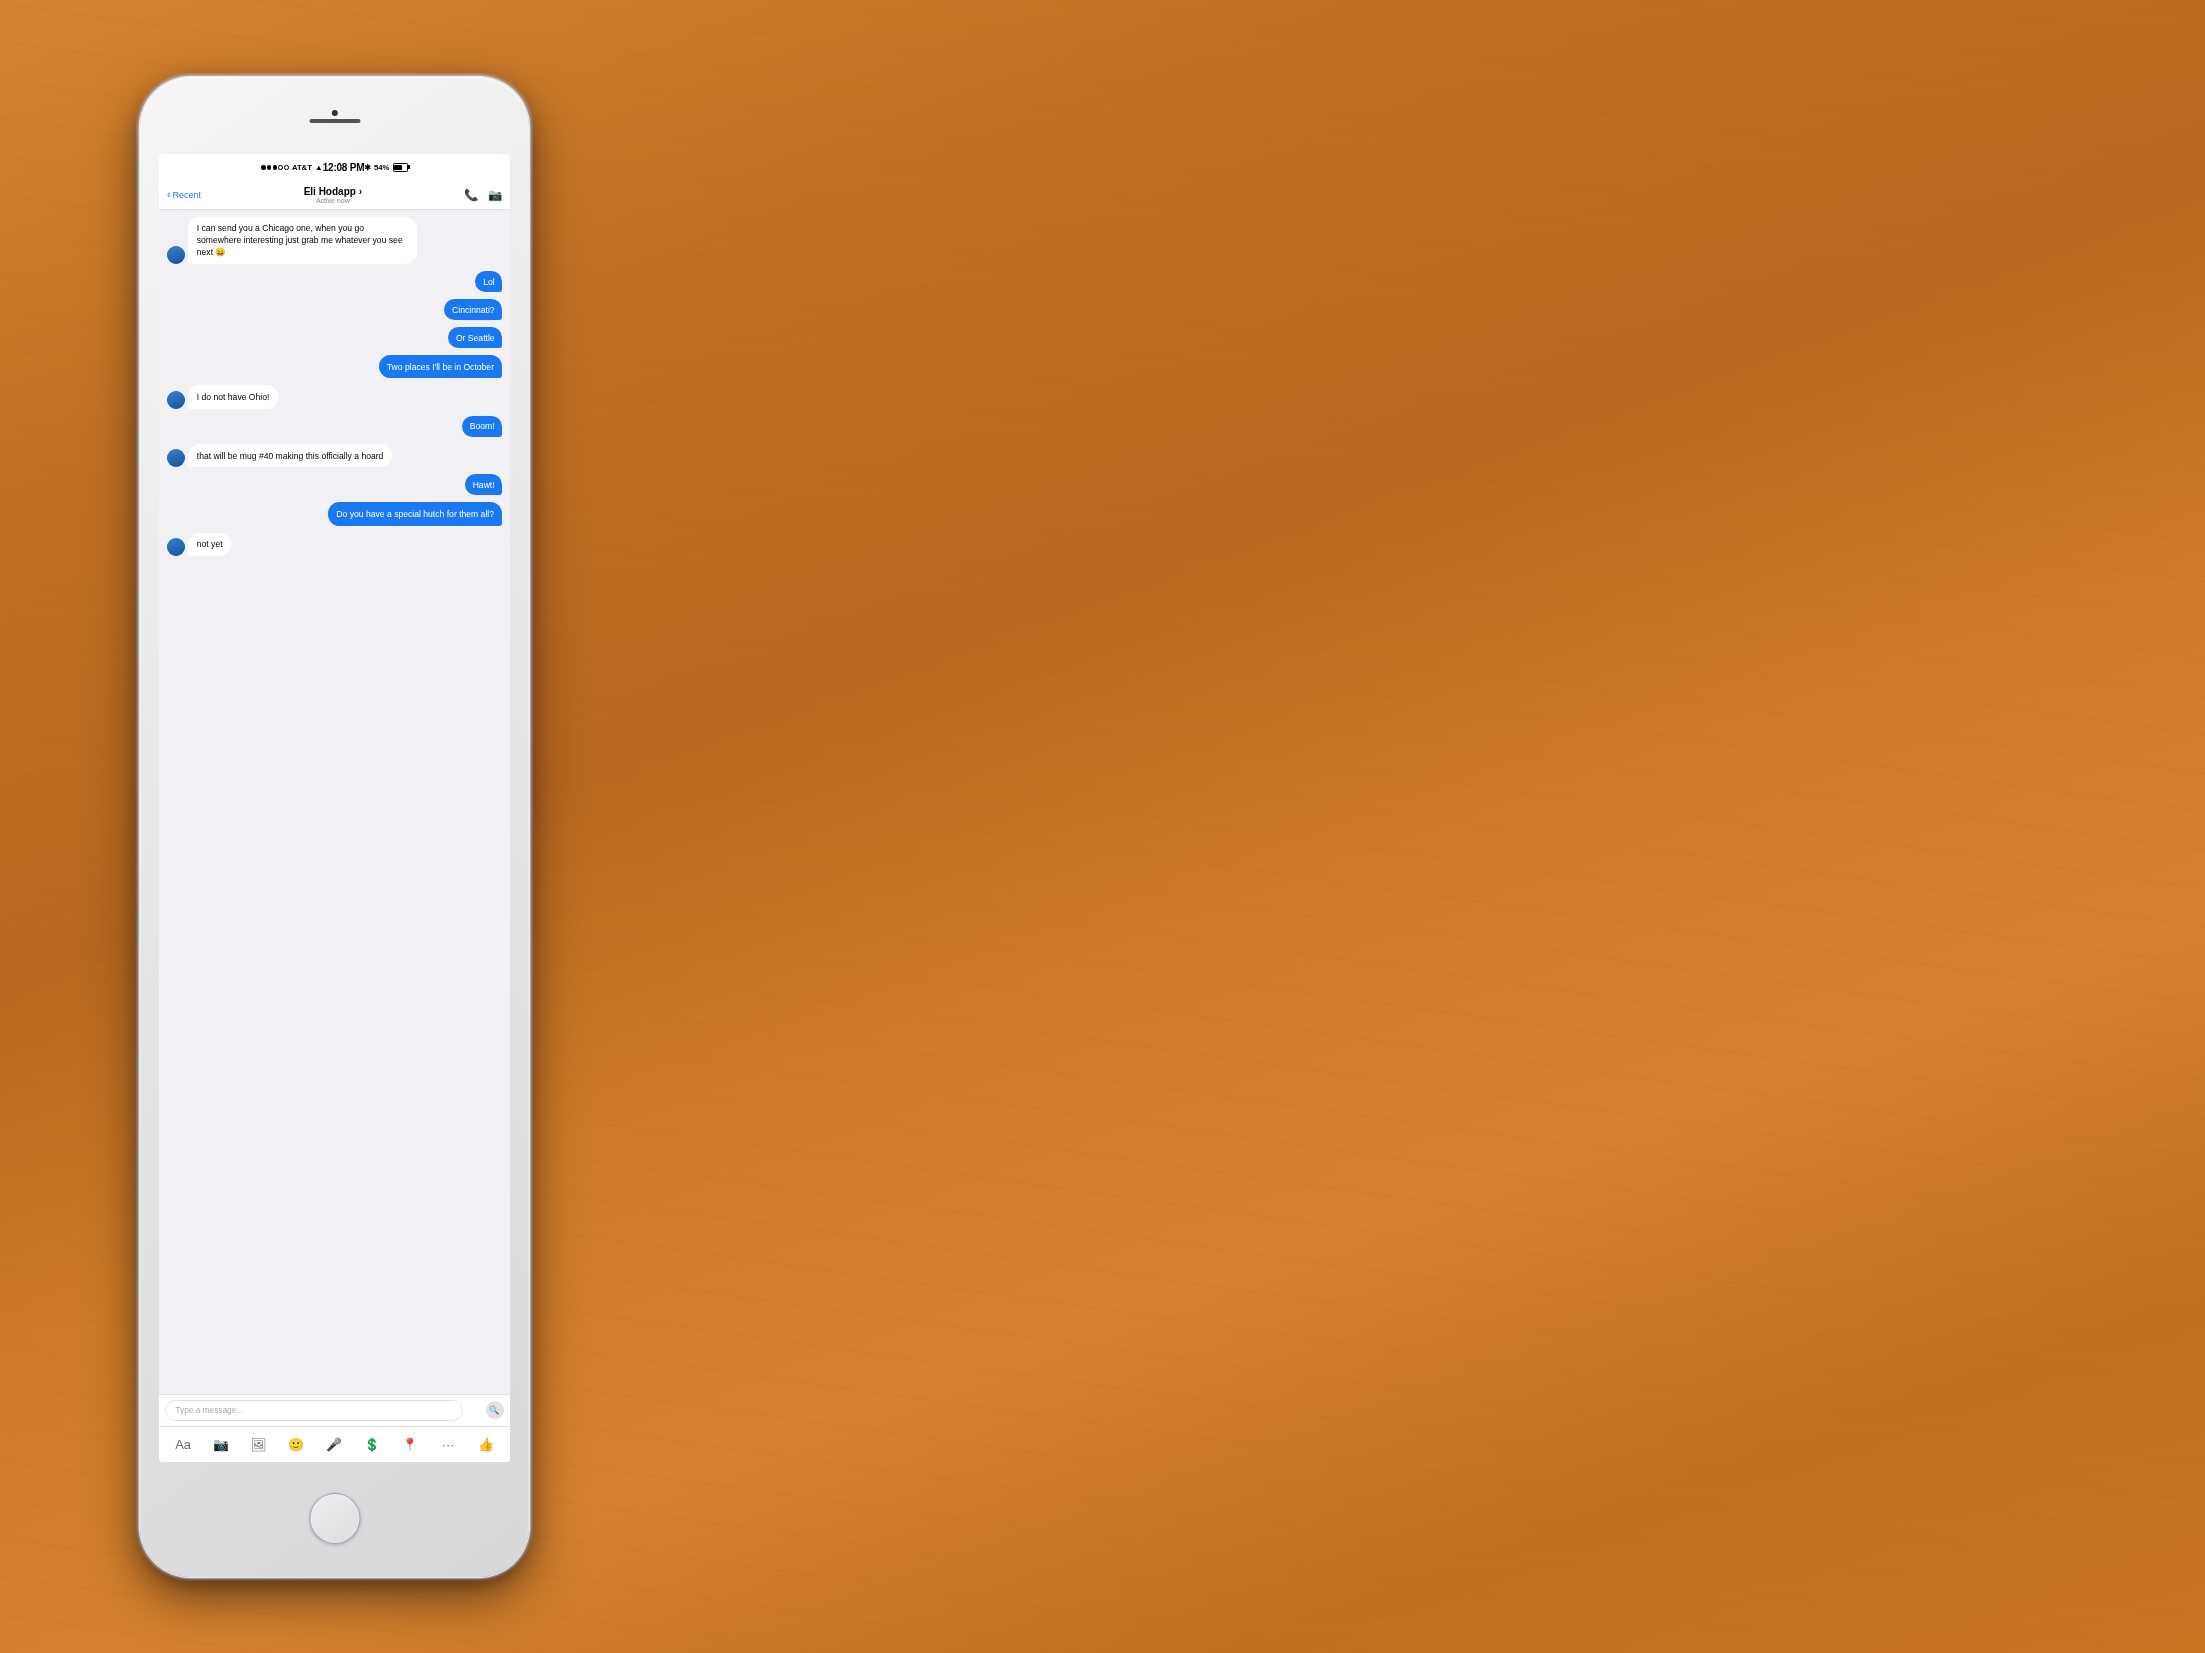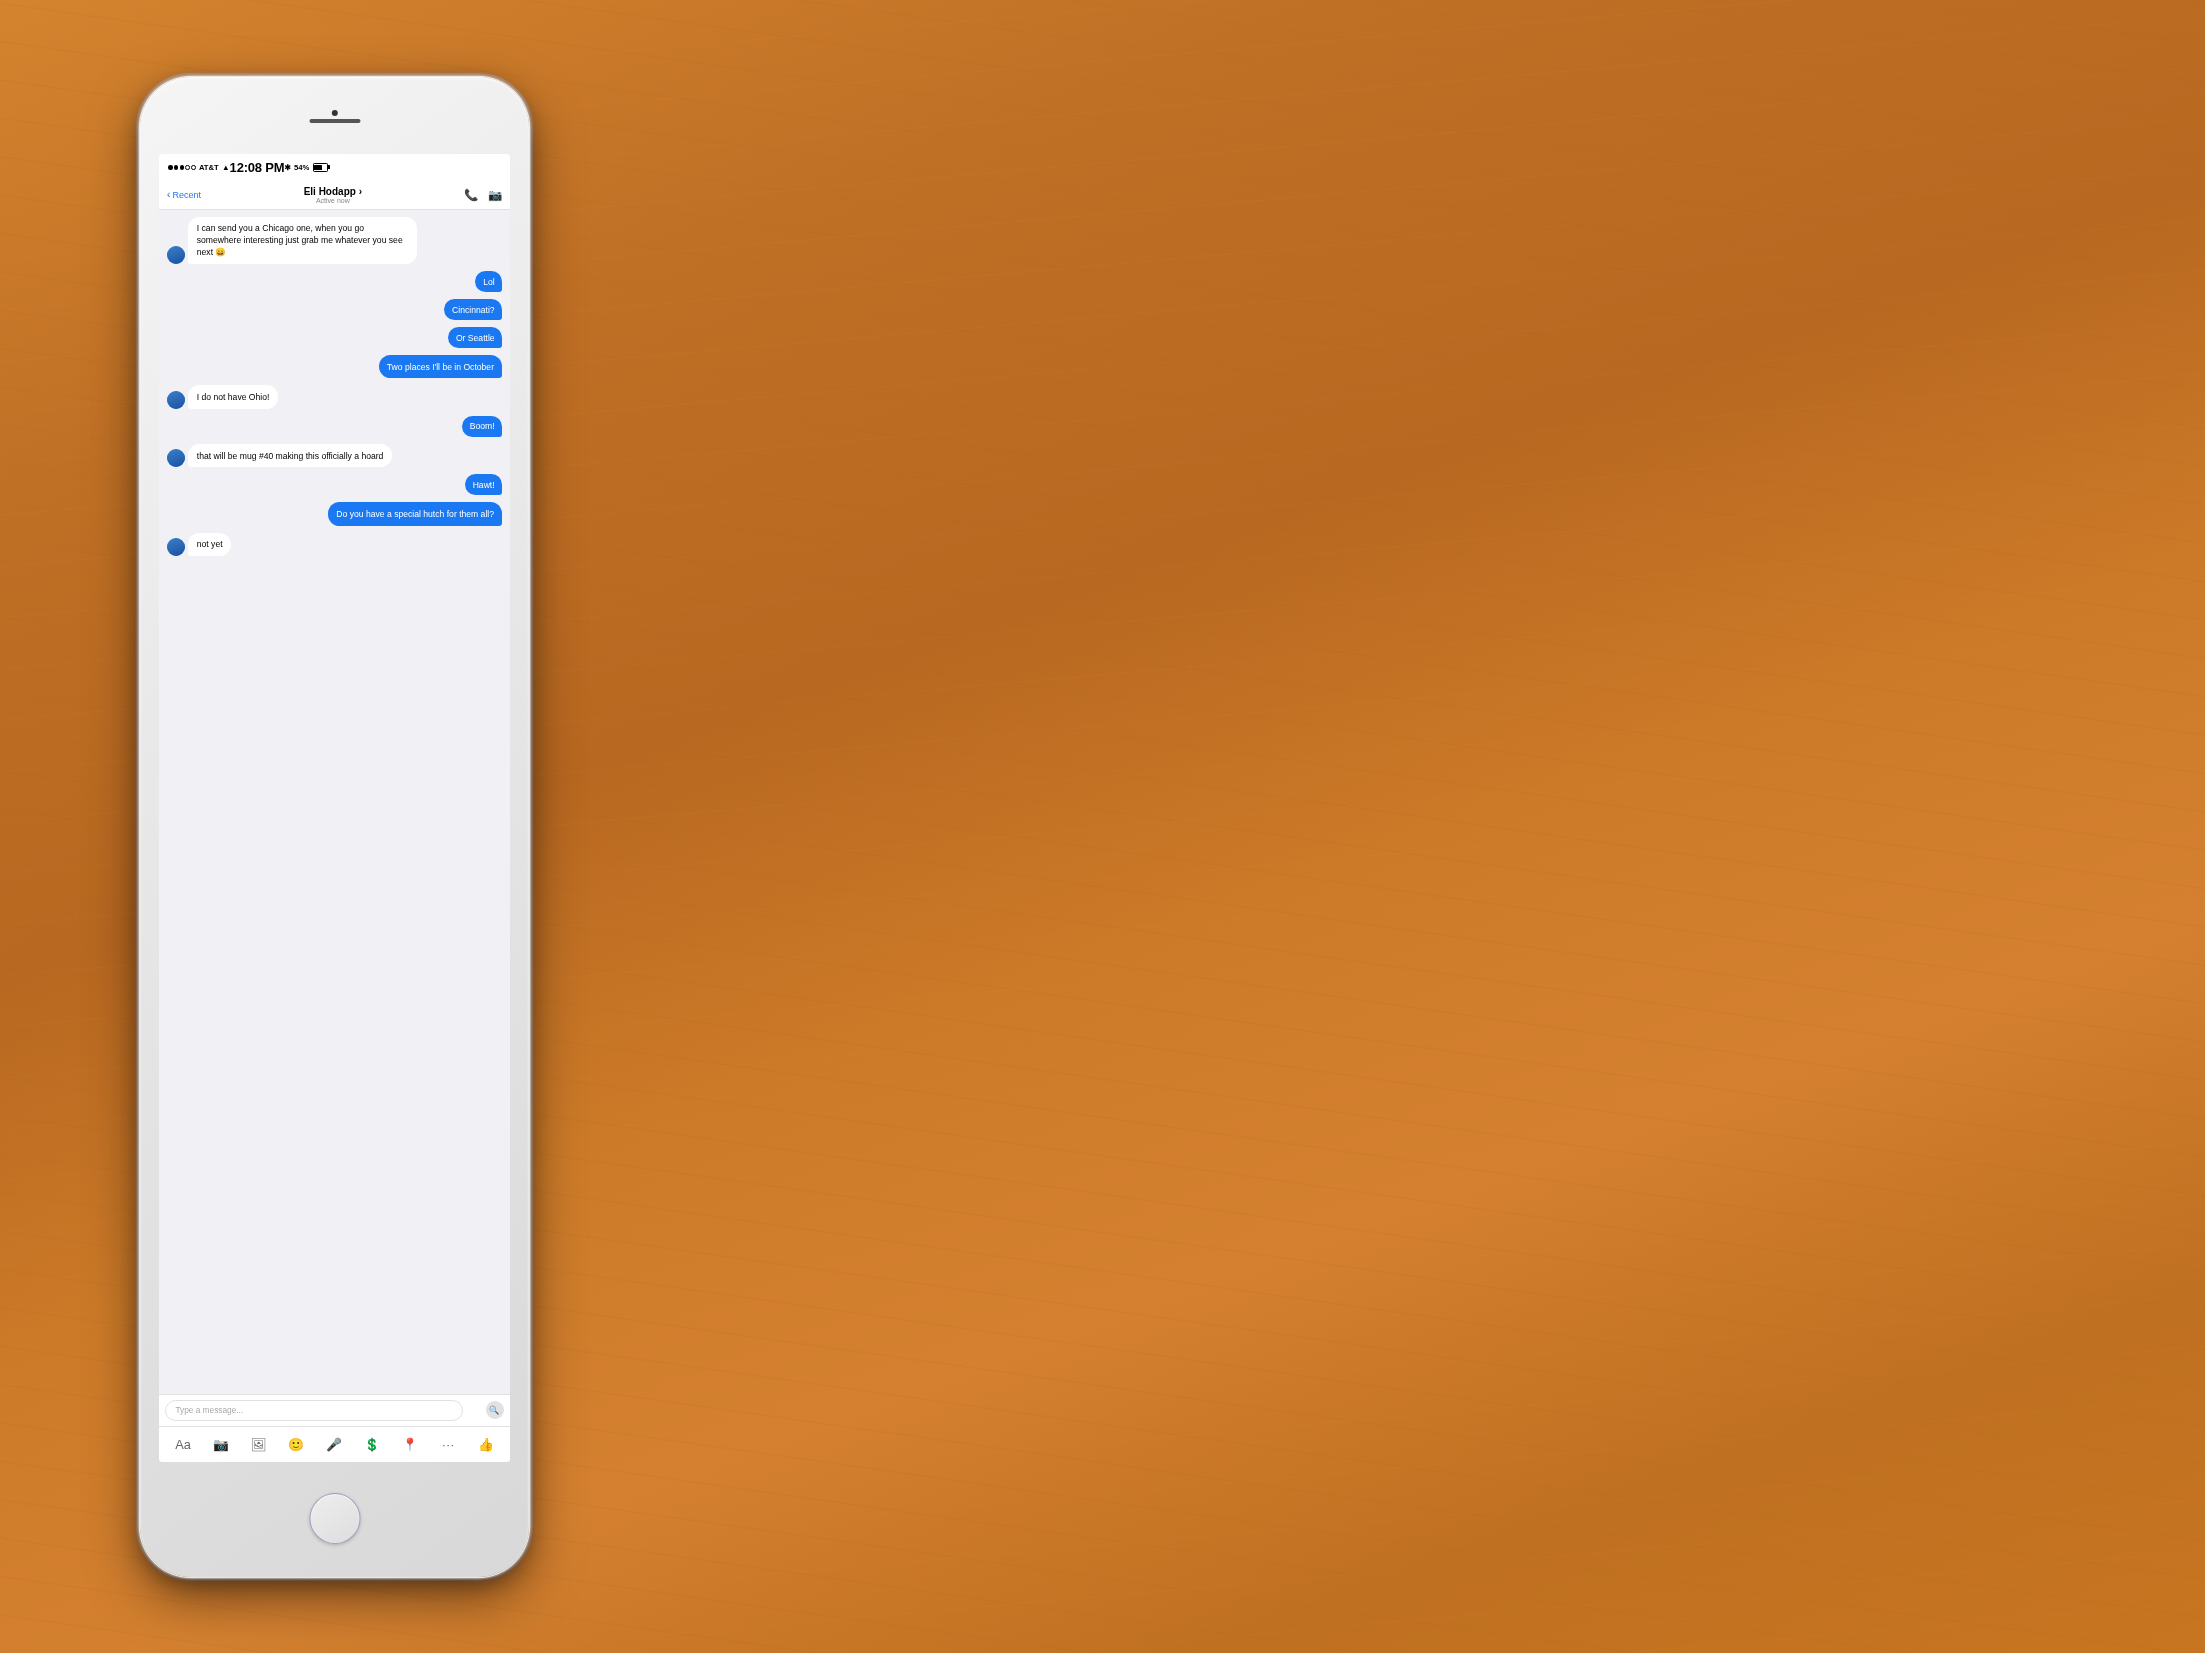--- a/index.html
+++ b/index.html
@@ -77,21 +77,21 @@
       border-radius: 3.8px;
       overflow: hidden;
     }
 
     
     .status-bar {
       background: white;
       height: 27px;
       display: flex;
       align-items: center;
-      justify-content: flex-start;
+      justify-content: center;
       padding: 0 9px;
       font-size: 8.3px;
       font-weight: 600;
       color: #000;
     }
 
     .status-left {
       display: flex;
       align-items: center;
       gap: 3.2px;
@@ -109,21 +109,21 @@
       border-radius: 50%;
       background: #000;
     }
 
     .signal-dot.empty {
       background: transparent;
       border: 0.6px solid #000;
     }
 
     .status-center {
-      font-size: 13px;
+      font-size: 10px;
       font-weight: 600;
       letter-spacing: -0.2px;
     }
 
     .status-right {
       display: flex;
       align-items: center;
       gap: 3.2px;
       font-size: 7.7px;
     }

